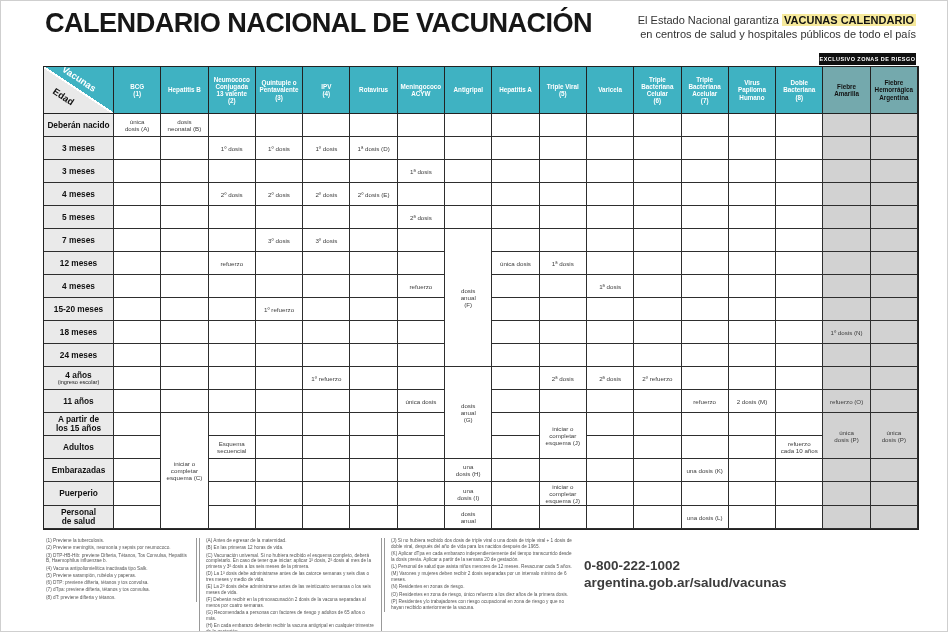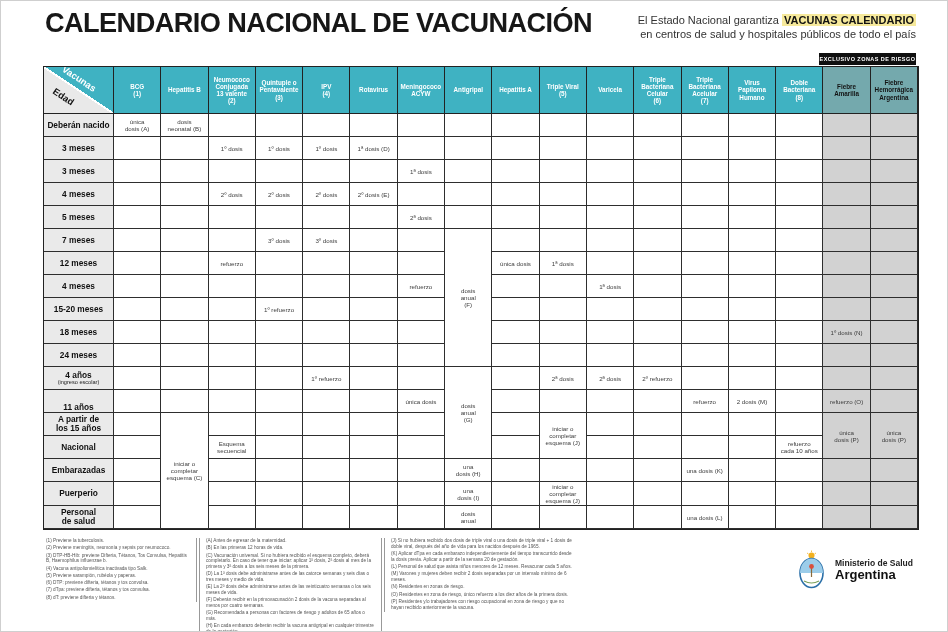--- a/index.html
+++ b/index.html
@@ -152,29 +152,29 @@
       <div class="agecell" style="grid-area: 11 / 1;">
         <div class="agelabel">18 meses</div>
       </div>
       <div class="agecell" style="grid-area: 12 / 1;">
         <div class="agelabel">24 meses</div>
       </div>
       <div class="agecell" style="grid-area: 13 / 1;">
         <div class="agelabel">4 años</div>
         <div class="agesub">(ingreso escolar)</div>
       </div>
-      <div class="agecell" style="grid-area: 14 / 1; justify-content: flex-end;">
+      <div class="agecell" style="grid-area: 14 / 1;">
         <div class="agelabel">11 años</div>
       </div>
       <div class="agecell" style="grid-area: 15 / 1; text-align: center;">
         <div class="agelabel">A partir de
 los 15 años</div>
       </div>
       <div class="agecell" style="grid-area: 16 / 1;">
-        <div class="agelabel">Nacional</div>
+        <div class="agelabel">Adultos</div>
       </div>
       <div class="agecell" style="grid-area: 17 / 1;">
         <div class="agelabel">Embarazadas</div>
       </div>
       <div class="agecell" style="grid-area: 18 / 1;">
         <div class="agelabel">Puerperio</div>
       </div>
       <div class="agecell" style="grid-area: 19 / 1;">
         <div class="agelabel">Personal
 de salud</div>
@@ -516,34 +516,19 @@
         <div class="fn">(J) Si no hubiera recibido dos dosis de triple viral o una dosis de triple viral + 1 dosis de doble viral, después del año de vida para los nacidos después de 1965.</div>
         <div class="fn">(K) Aplicar dTpa en cada embarazo independientemente del tiempo transcurrido desde la dosis previa. Aplicar a partir de la semana 20 de gestación.</div>
         <div class="fn">(L) Personal de salud que asista niños menores de 12 meses. Revacunar cada 5 años.</div>
         <div class="fn">(M) Varones y mujeres deben recibir 2 dosis separadas por un intervalo mínimo de 6 meses.</div>
         <div class="fn">(N) Residentes en zonas de riesgo.</div>
         <div class="fn">(O) Residentes en zona de riesgo, único refuerzo a los diez años de la primera dosis.</div>
         <div class="fn">(P) Residentes y/o trabajadores con riesgo ocupacional en zona de riesgo y que no hayan recibido anteriormente la vacuna.</div>
       </div>
   </div>
 
-
-  <div class="ministry">
-    <svg width="31" height="40" viewBox="0 0 31 40">
-      <g>
-        <circle cx="15.5" cy="5.5" r="3" fill="#f2b01e"></circle>
-        <line x1="15.5" y1="0.5" x2="15.5" y2="2" stroke="#f2b01e" stroke-width="0.8"></line>
-        <line x1="11" y1="3" x2="12.5" y2="4" stroke="#f2b01e" stroke-width="0.8"></line>
-        <line x1="20" y1="3" x2="18.5" y2="4" stroke="#f2b01e" stroke-width="0.8"></line>
-      </g>
-      <ellipse cx="15.5" cy="23" rx="11.5" ry="14.5" fill="#ffffff" stroke="#2a6fa8" stroke-width="1.6"></ellipse>
-      <path d="M4,23 A11.5,14.5 0 0 1 27,23 Z" fill="#9ccdea"></path>
-      <rect x="14.9" y="15" width="1.2" height="12" fill="#8a6a3a"></rect>
-      <circle cx="15.5" cy="16.5" r="2.4" fill="#d94f3c"></circle>
-      <path d="M8,31 Q15.5,35 23,31" stroke="#7aa05a" stroke-width="1.2" fill="none"></path>
-    </svg>
-    <div class="mtext">
-      <div class="m1">Ministerio de Salud</div>
-      <div class="m2">Argentina</div>
-    </div>
+  <div class="contact">
+    <div>0-800-222-1002</div>
+    <div>argentina.gob.ar/salud/vacunas</div>
   </div>
 
+
 </div>
 
 </body></html>

